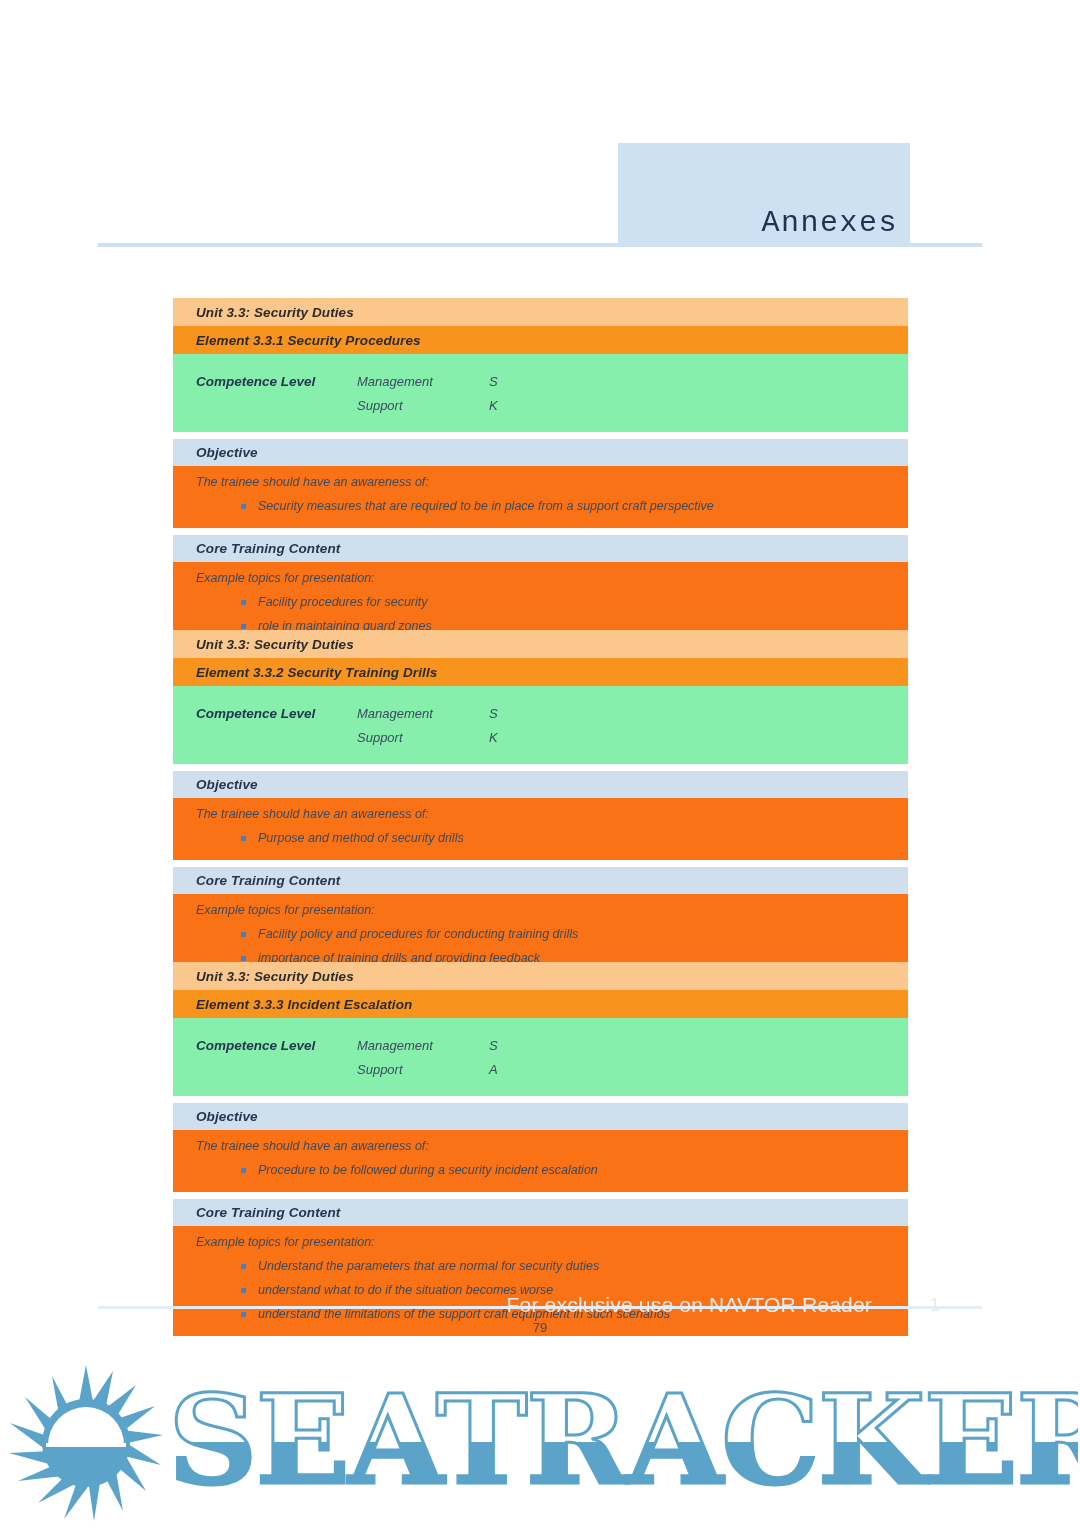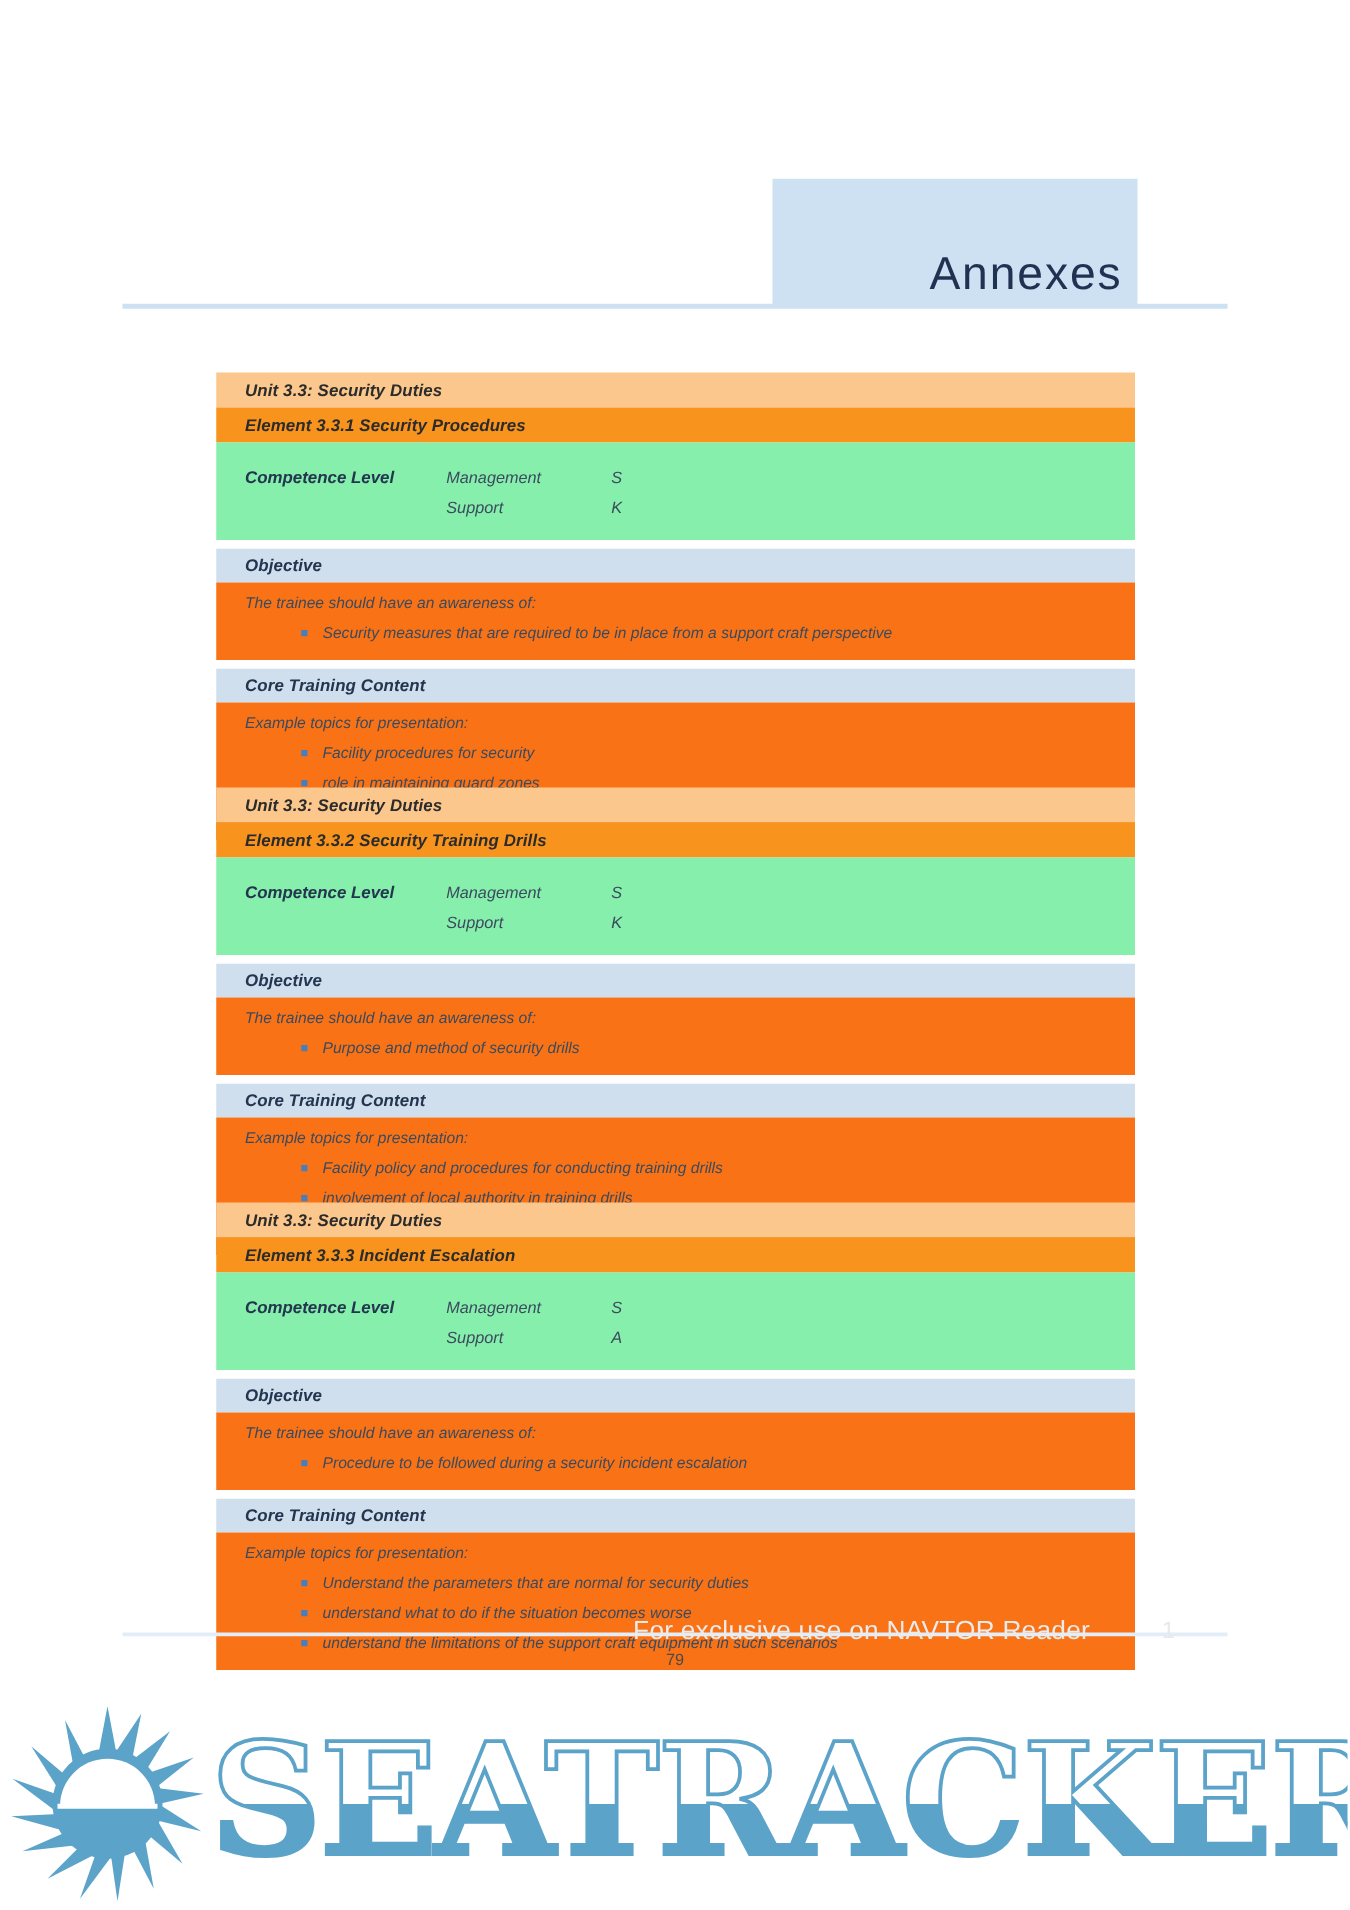--- a/index.html
+++ b/index.html
@@ -27,25 +27,25 @@
     left: 618px;
     top: 143px;
     width: 292px;
     height: 101px;
     background: #cee1f2;
   }
   .header-title {
     position: absolute;
     right: 12px;
     bottom: 4px;
-    font-size: 37px;
+    font-size: 30px;
     font-weight: 300;
     letter-spacing: 1.5px;
     color: #1f3251;
-    font-family: Liberation Sans, sans-serif;
+    font-family: Liberation Mono, monospace;
     white-space: nowrap;
   }
   .header-rule {
     position: absolute;
     left: 98px;
     top: 243px;
     width: 884px;
     height: 4px;
     background: #cee1f2;
   }
@@ -289,21 +289,20 @@
           <ul class="bullets">
             <li><span class="bullet-mark"></span><span>Purpose and method of security drills</span></li>
           </ul>
         </div>
         <div class="spacer"></div>
         <div class="row row-section">Core Training Content</div>
         <div class="row-body">
           <div class="intro">Example topics for presentation:</div>
           <ul class="bullets">
             <li><span class="bullet-mark"></span><span>Facility policy and procedures for conducting training drills</span></li>
-            <li><span class="bullet-mark"></span><span>involvement of local authority in training drills</span></li>
             <li><span class="bullet-mark"></span><span>importance of training drills and providing feedback</span></li>
           </ul>
         </div>
       </div>
       <div class="block" style="top: 962px;">
         <div class="row row-unit">Unit 3.3: Security Duties</div>
         <div class="row row-element">Element 3.3.3 Incident Escalation</div>
         <div class="competence">
           <div class="comp-line">
             <div class="comp-label">Competence Level</div>

